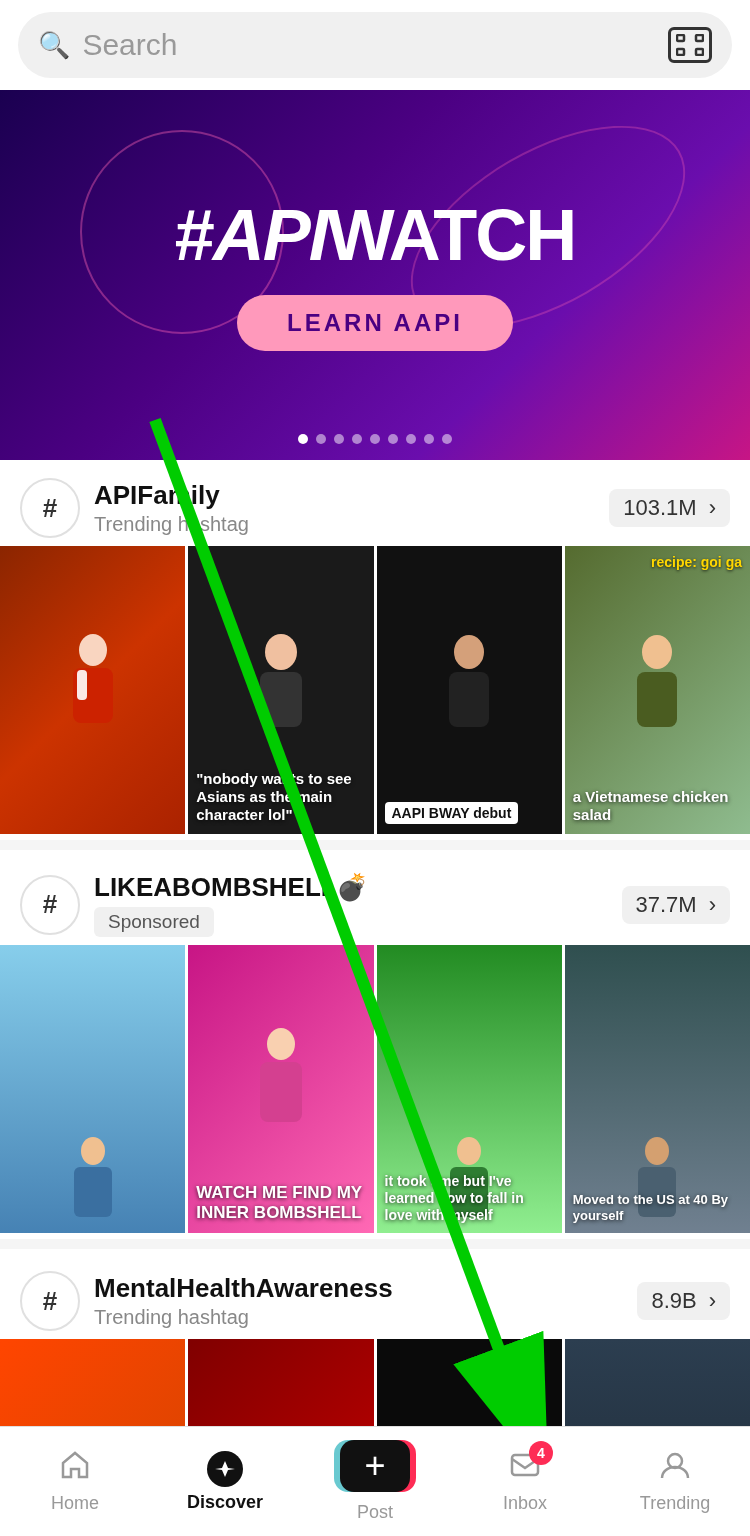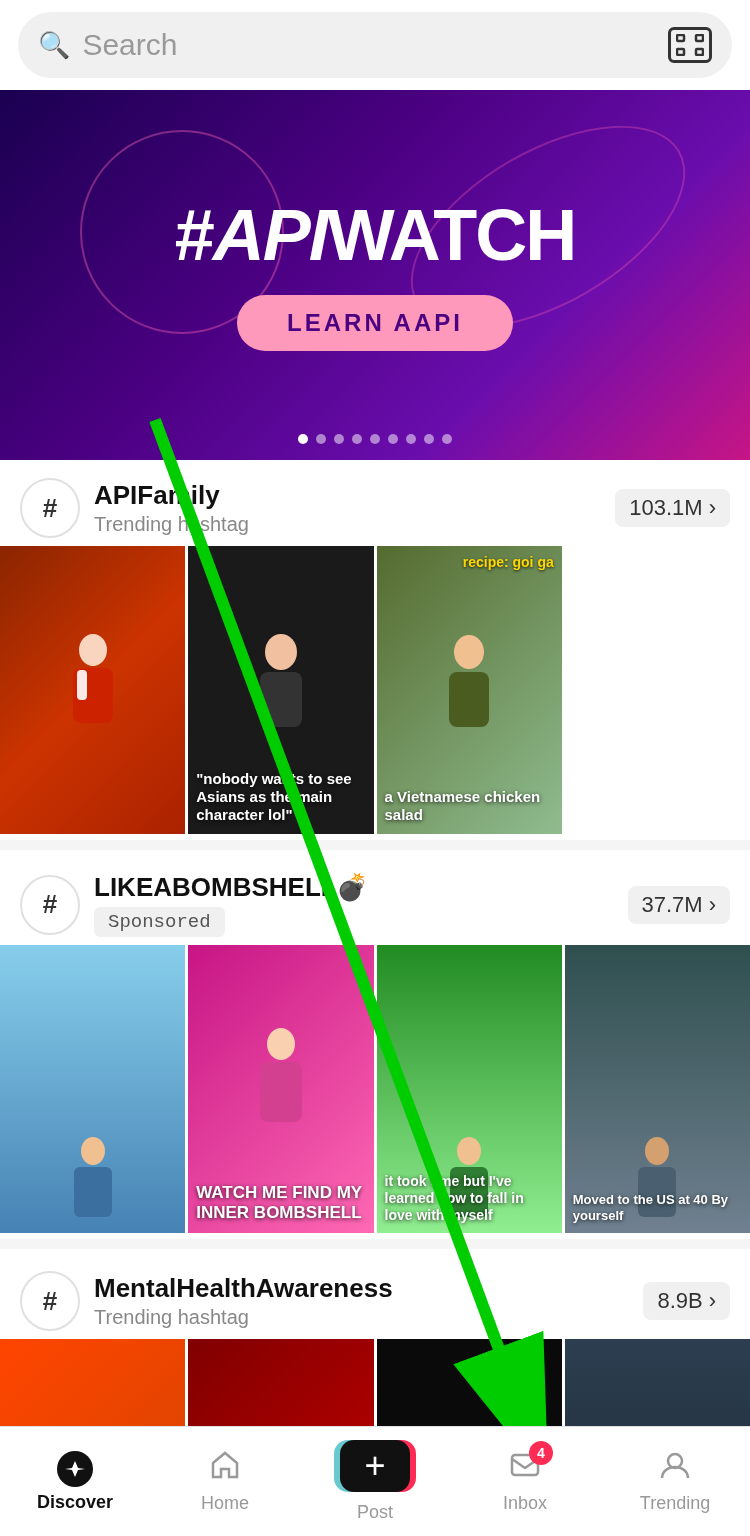--- a/index.html
+++ b/index.html
@@ -163,31 +163,30 @@
       margin-top: 2px;
     }
     .hashtag-count {
       font-size: 22px;
       color: #333;
       background: #f0f0f0;
       padding: 6px 14px;
       border-radius: 8px;
       display: flex;
       align-items: center;
-      gap: 6px;
+      gap: 12px;
     }
     .sponsored-badge {
       background: #f0f0f0;
       color: #555;
       font-size: 19px;
       padding: 4px 14px;
       border-radius: 6px;
       margin-top: 4px;
       display: inline-block;
-      font-family: Liberation Mono, monospace;
     }
 
     
     .video-grid {
       display: grid;
       grid-template-columns: repeat(4, 1fr);
       gap: 3px;
       margin: 0 0 6px;
     }
     .video-thumb {
@@ -419,20 +418,29 @@
       </div>
       <div class="video-thumb thumb-2">
         <div style="width:100%;height:100%;background:#1a1a1a;display:flex;align-items:center;justify-content:center;">
           <svg width="70" height="120" viewBox="0 0 70 120">
             <ellipse cx="35" cy="22" rx="16" ry="18" fill="#f0c0a0"></ellipse>
             <rect x="14" y="42" width="42" height="55" rx="8" fill="#333"></rect>
           </svg>
         </div>
         <div class="video-overlay-text">"nobody wants to see Asians as the main character lol"</div>
       </div>
+      <div class="video-thumb thumb-3">
+        <div style="width:100%;height:100%;background:#111;display:flex;align-items:center;justify-content:center;">
+          <svg width="70" height="120" viewBox="0 0 70 120">
+            <ellipse cx="35" cy="22" rx="15" ry="17" fill="#d4a07a"></ellipse>
+            <rect x="15" y="42" width="40" height="55" rx="8" fill="#222"></rect>
+          </svg>
+        </div>
+        <div class="video-badge">AAPI BWAY debut</div>
+      </div>
       <div class="video-thumb thumb-4">
         <div style="width:100%;height:100%;background:linear-gradient(135deg,#556b2f,#8fbc8f);display:flex;align-items:center;justify-content:center;">
           <svg width="70" height="120" viewBox="0 0 70 120">
             <ellipse cx="35" cy="22" rx="15" ry="17" fill="#f0c090"></ellipse>
             <rect x="15" y="42" width="40" height="55" rx="8" fill="#4a5c20"></rect>
           </svg>
         </div>
         <div class="video-top-text">recipe: goi ga</div>
         <div class="video-overlay-text">a Vietnamese chicken salad</div>
       </div>
@@ -550,35 +558,35 @@
         <polygon points="0 0, 12 4, 0 8" fill="#00cc00"></polygon>
       </marker>
     </defs>
     <line x1="155" y1="420" x2="540" y2="1460" stroke="#00cc00" stroke-width="12" marker-end="url(#arrowhead)"></line>
   </svg>
 
 </div>
 
 <nav class="bottom-nav">
   <div class="nav-item">
+    <div class="nav-icon">
+      <svg width="32" height="32" viewBox="0 0 32 32" fill="none">
+        <path d="M4 14L16 4L28 14V28H20V20H12V28H4V14Z" stroke="#999" stroke-width="2.5" fill="none"></path>
+      </svg>
+    </div>
+    <span class="nav-label">Home</span>
+  </div>
+
+  <div class="nav-item">
     <div class="discover-icon">
       <svg width="22" height="22" viewBox="0 0 22 22" fill="white">
         <polygon points="11,3 14,10 21,11 14,12 11,19 8,12 1,11 8,10" fill="white"></polygon>
       </svg>
     </div>
     <span class="nav-label active">Discover</span>
-  </div>
-
-  <div class="nav-item">
-    <div class="nav-icon">
-      <svg width="32" height="32" viewBox="0 0 32 32" fill="none">
-        <path d="M4 14L16 4L28 14V28H20V20H12V28H4V14Z" stroke="#999" stroke-width="2.5" fill="none"></path>
-      </svg>
-    </div>
-    <span class="nav-label">Home</span>
   </div>
 
   <div class="nav-item">
     <div class="post-btn">
       <span class="post-plus">+</span>
     </div>
     <span class="nav-label" style="margin-top:5px;">Post</span>
   </div>
 
   <div class="nav-item">

